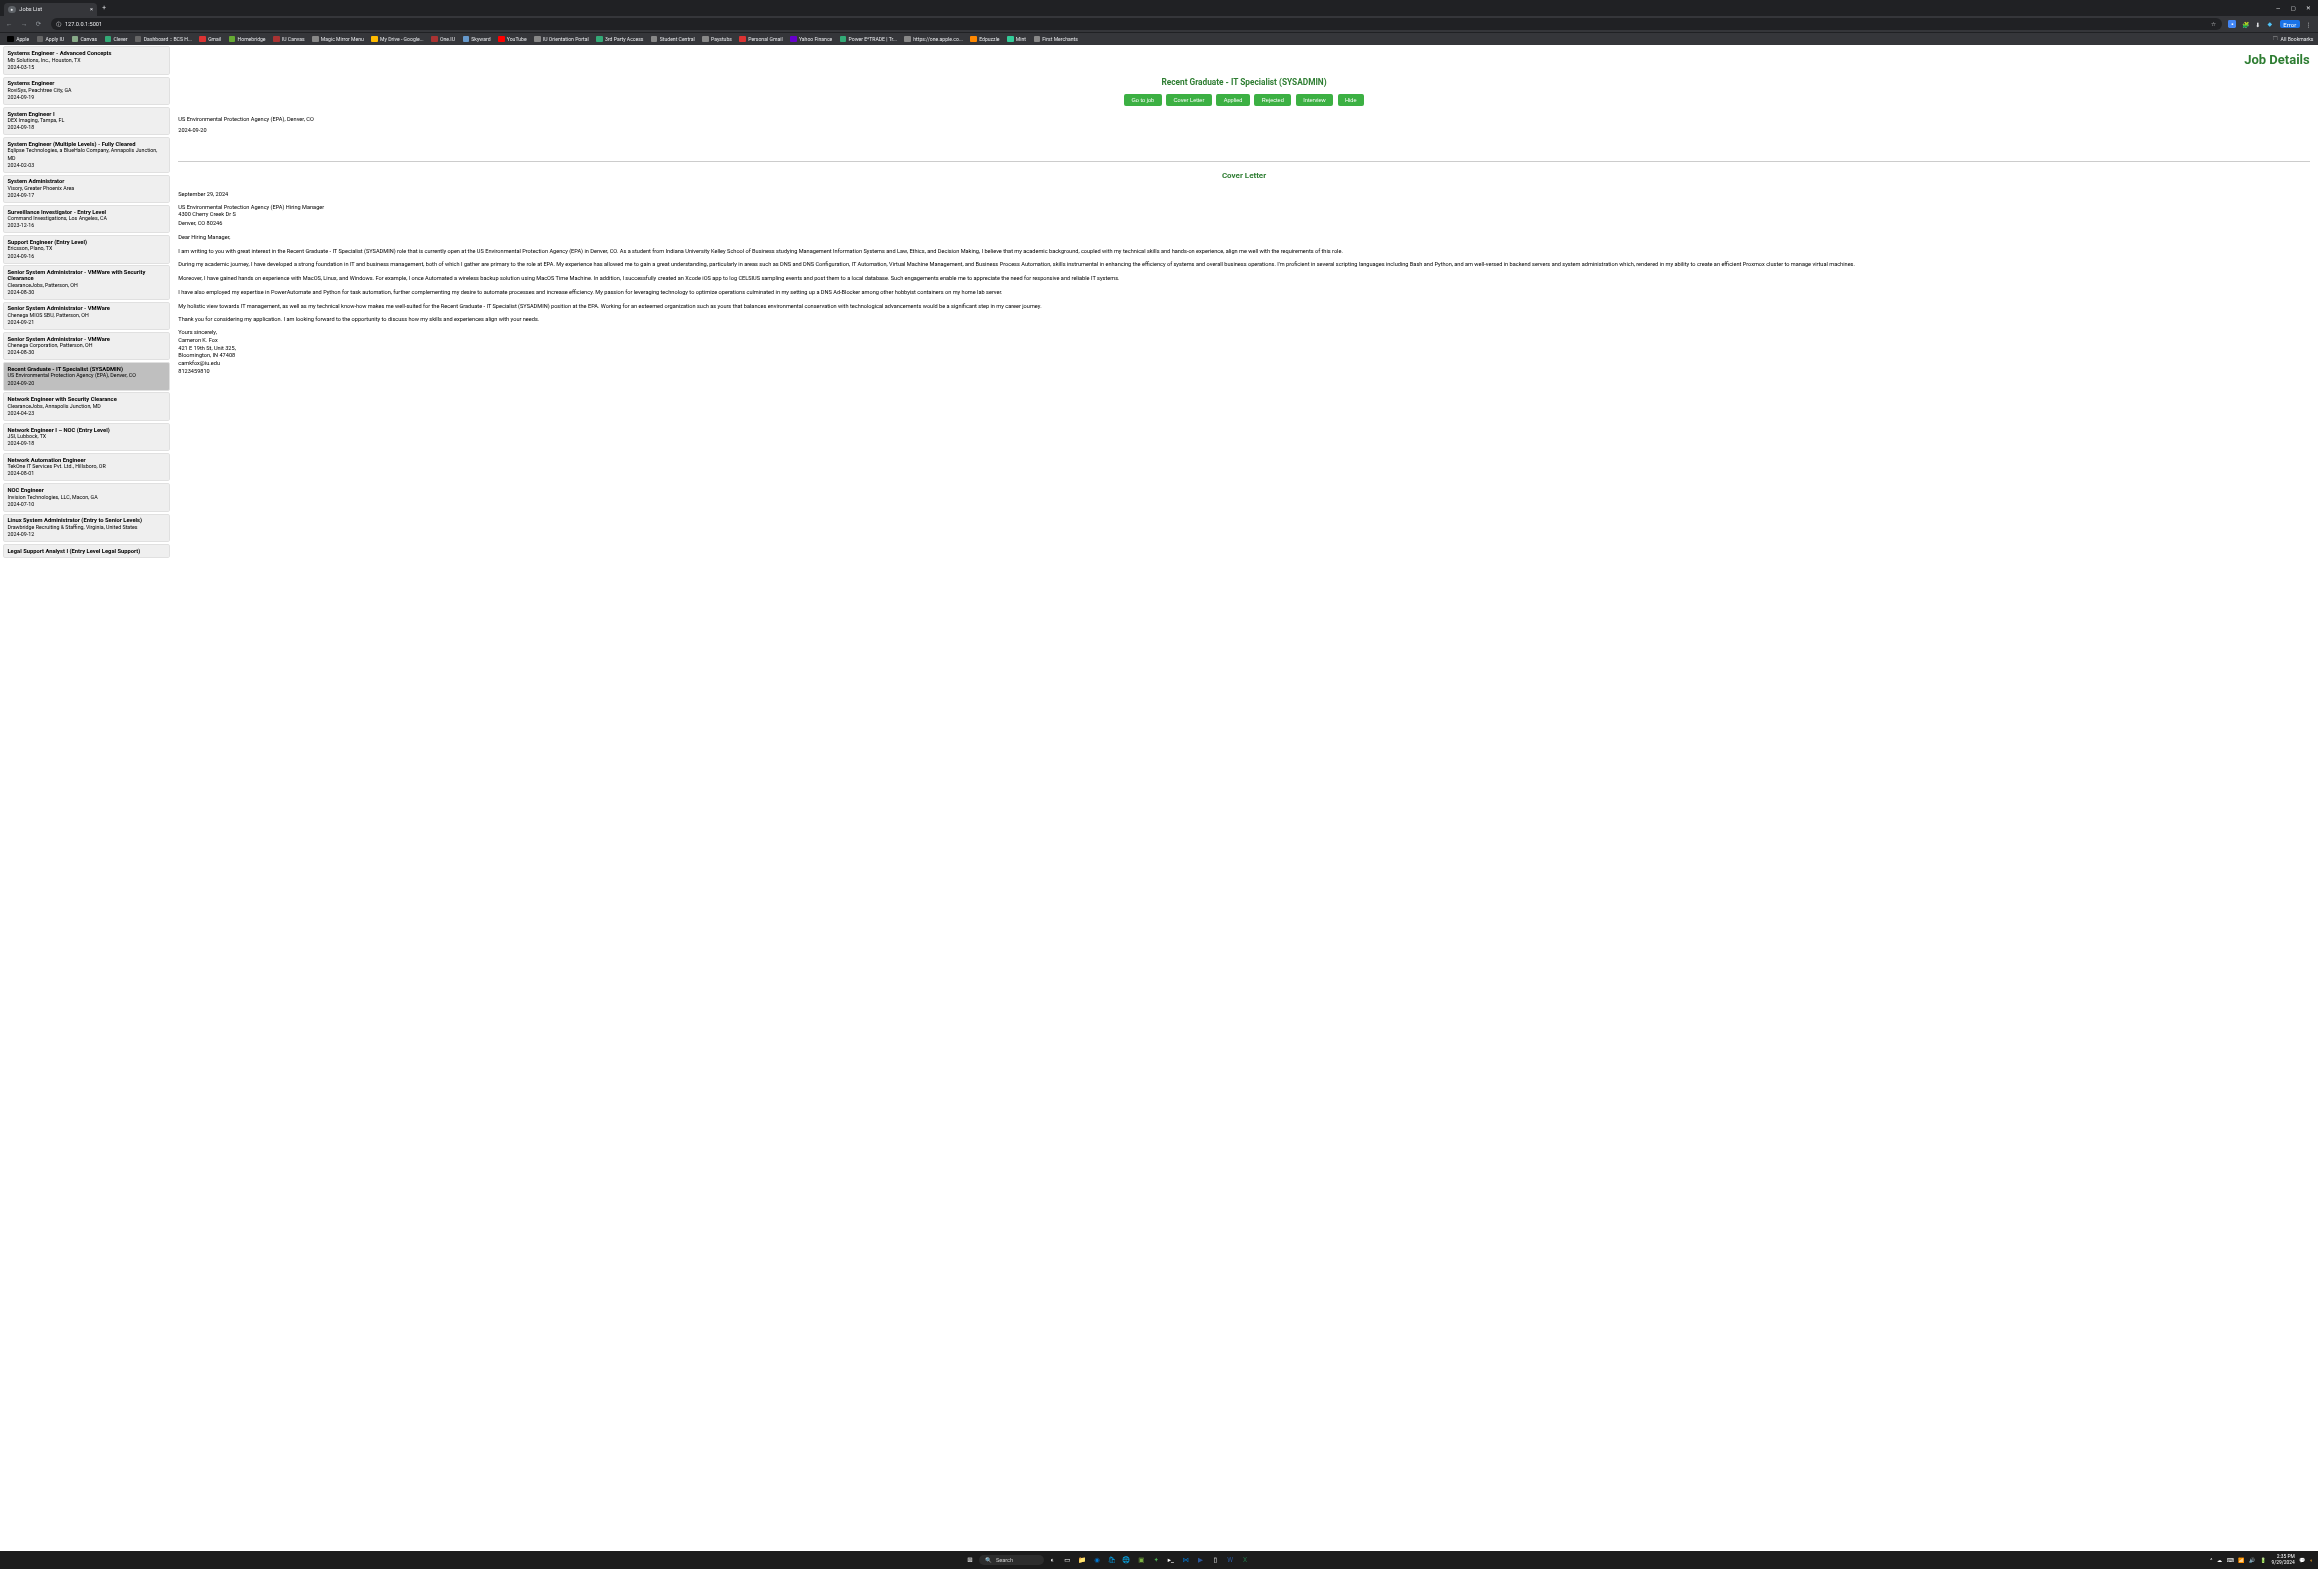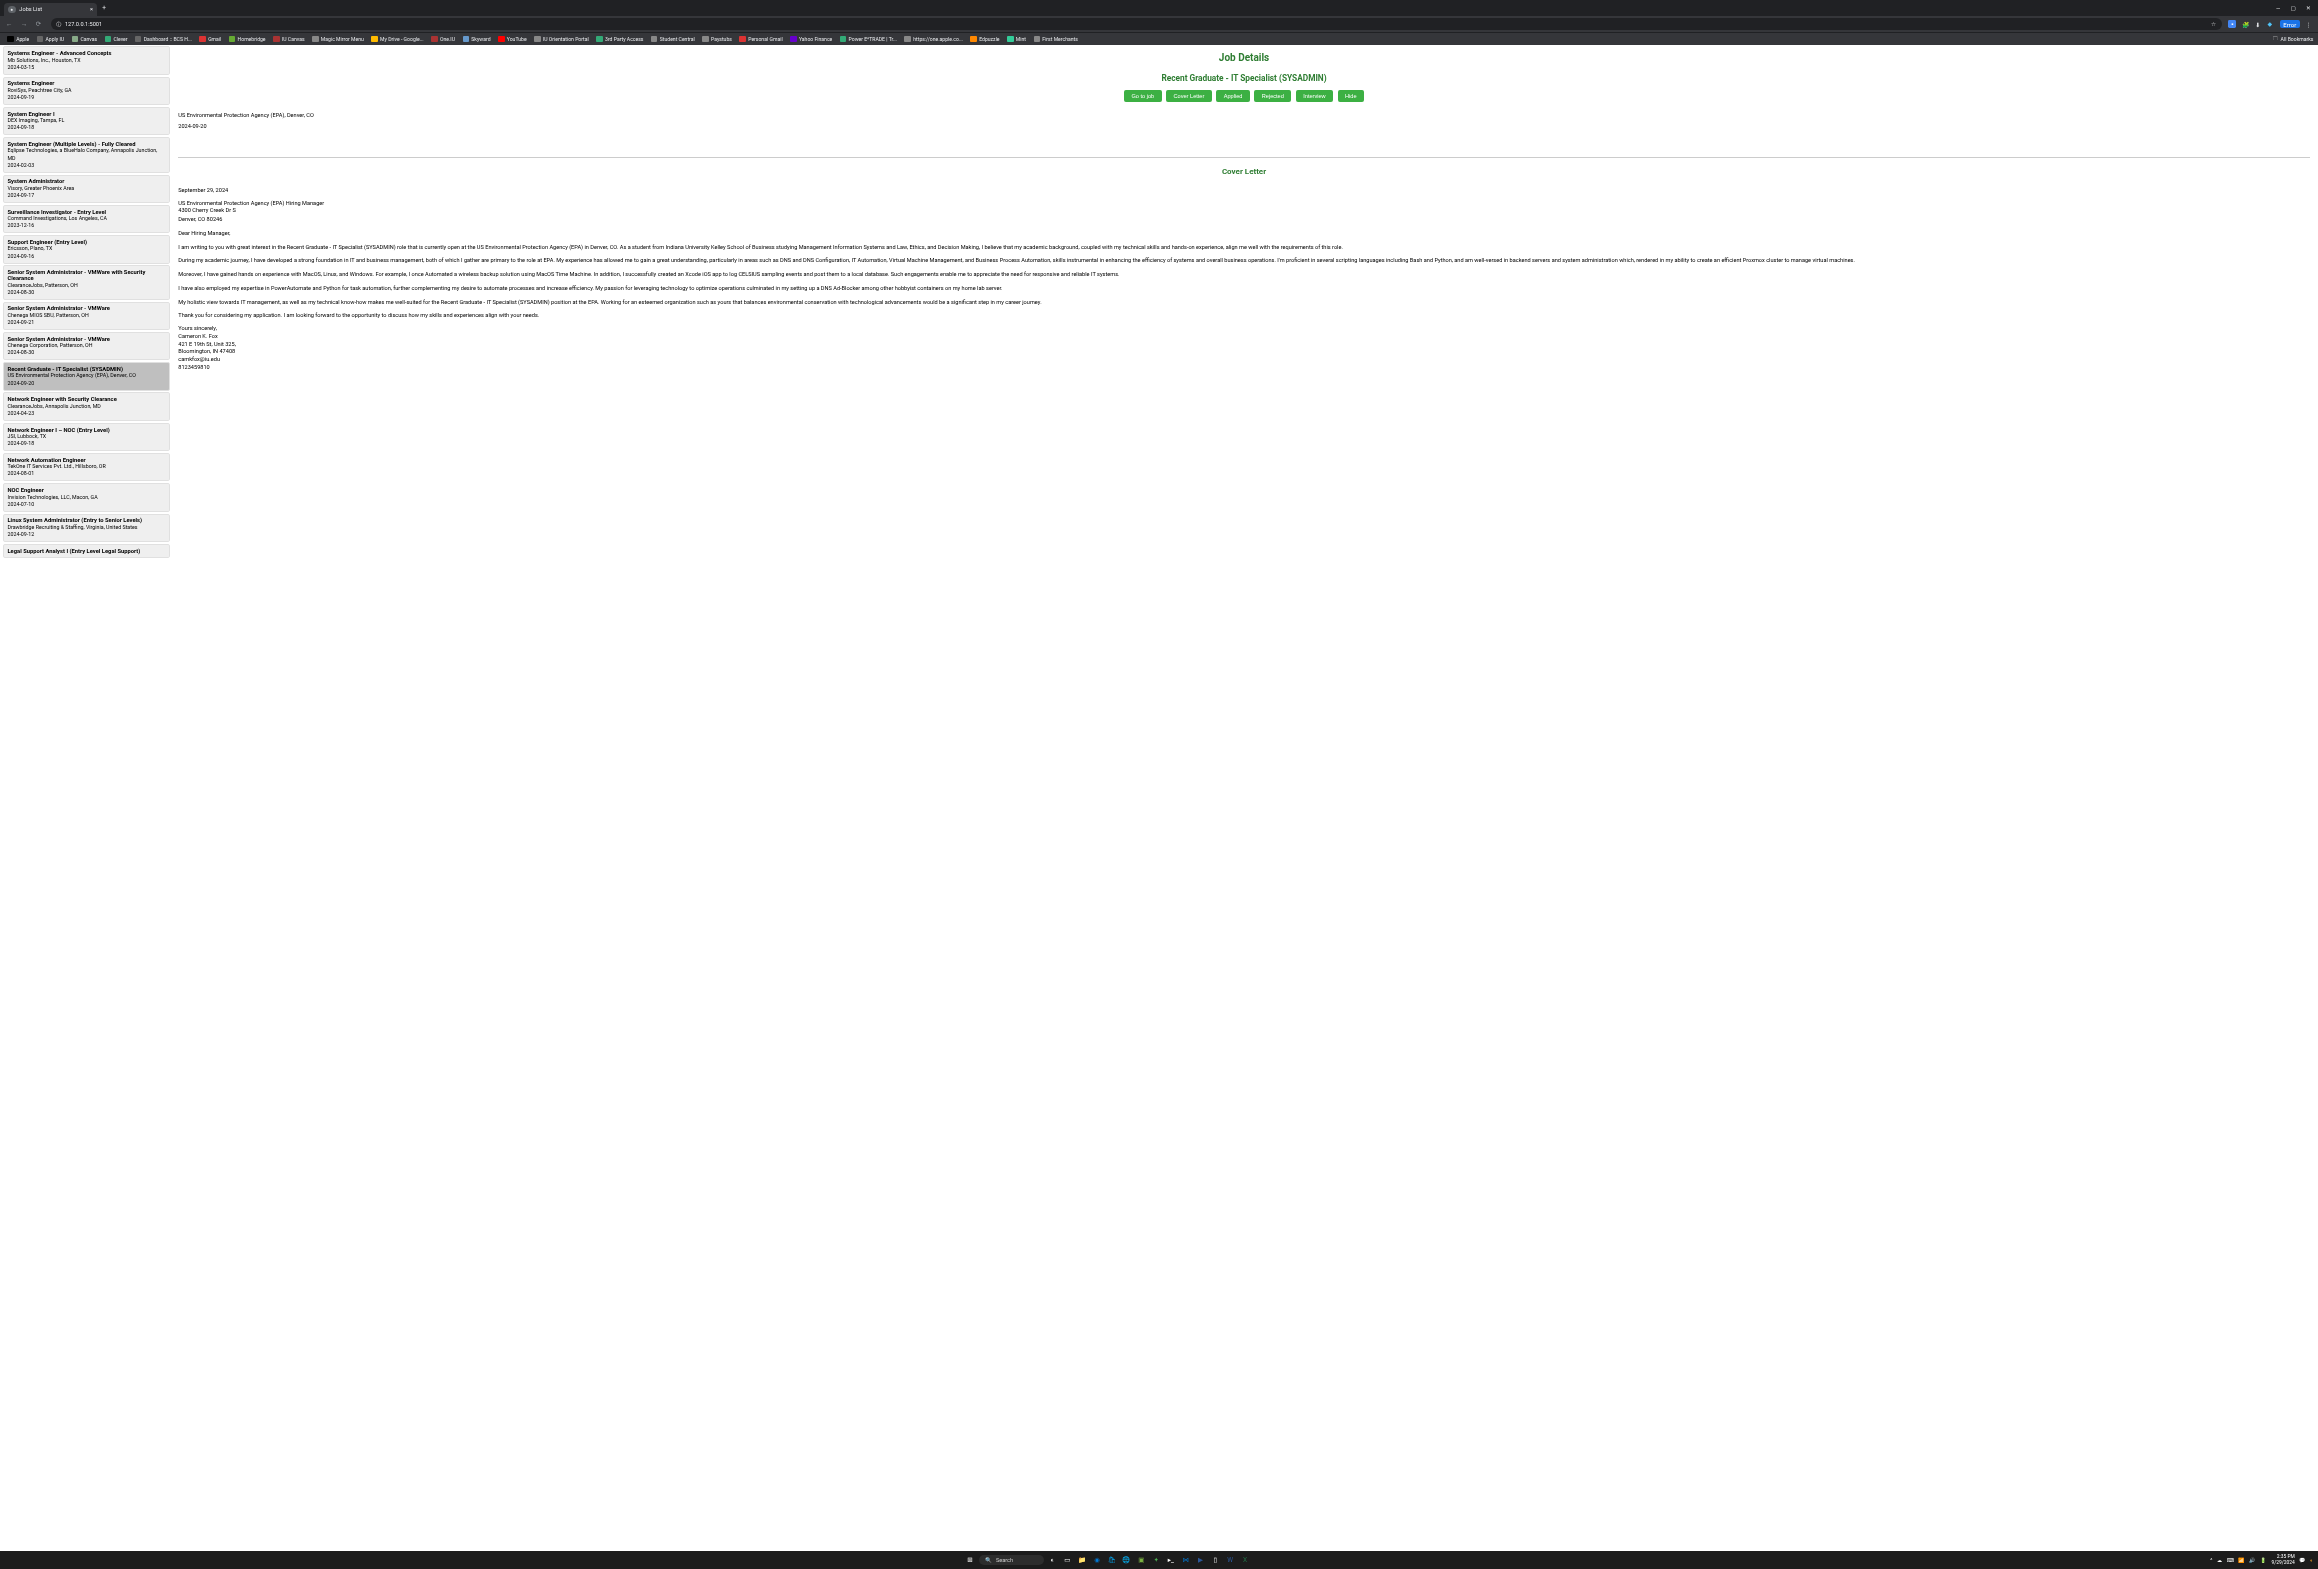--- a/index.html
+++ b/index.html
@@ -37,21 +37,21 @@
     .right-panel { flex: 1; overflow-y: auto; padding: 6.5px 8.3px; }
 
     
     .job-card { background: #efefef; border-radius: 1.9px; padding: 2.8px 3.7px; margin-bottom: 1.9px; cursor: pointer; border: 0.5px solid #e0e0e0;}
     .job-card.selected { background: #bfbfbf; }
     .job-title { font-weight: bold; font-size: 5.8px; color: #000; margin-bottom: 0.5px; }
     .job-company { font-size: 5.3px; color: #000; line-height: 1.35; }
     .job-date { font-size: 5.3px; color: #000; line-height: 1.35; }
 
     
-    .detail-heading { color: #2e7d32; font-weight: bold; text-align: center; font-size: 10px; margin-bottom: 10.2px; }
+    .detail-heading { color: #2e7d32; font-weight: bold; text-align: right; font-size: 13px; margin-bottom: 10.2px; }
     .detail-title { color: #2e7d32; font-weight: bold; text-align: center; font-size: 8.3px; margin-bottom: 7.4px; }
     .action-row { display: flex; gap: 4.6px; justify-content: center; margin-bottom: 10.2px; }
     .action-btn { background: #3cb043; color: #fff; border: none; padding: 2.8px 7.4px; border-radius: 1.9px; font-size: 5.6px; cursor: pointer; }
     .detail-meta { font-size: 5.6px; color: #000; margin-bottom: 1.9px; }
     hr.divider { margin: 28px 0 8.3px; border: none; border-top: 0.5px solid #ccc; }
     .cover-heading { color: #2e7d32; font-weight: bold; text-align: center; font-size: 8px; margin-bottom: 10.2px; }
     .cover-body { font-size: 5.6px; color: #000; line-height: 1.45; }
     .cover-body p { margin-bottom: 5.6px; }
     .cover-body .tight { margin-bottom: 0; line-height: 1.4; }
 

